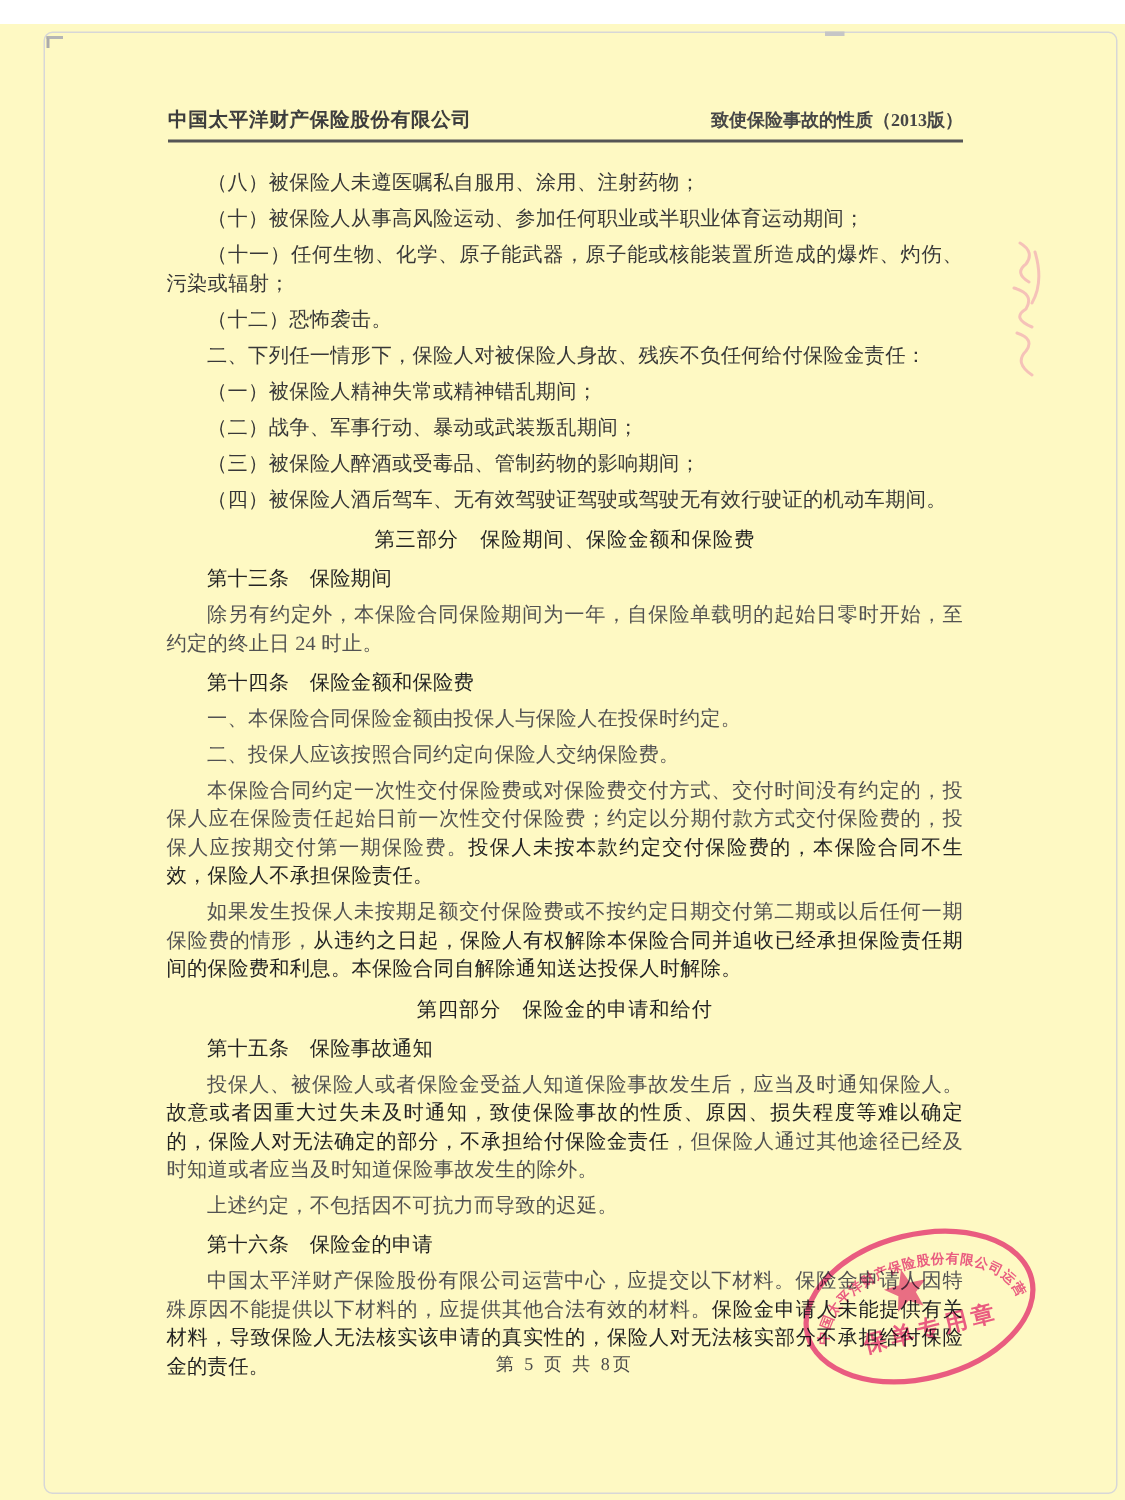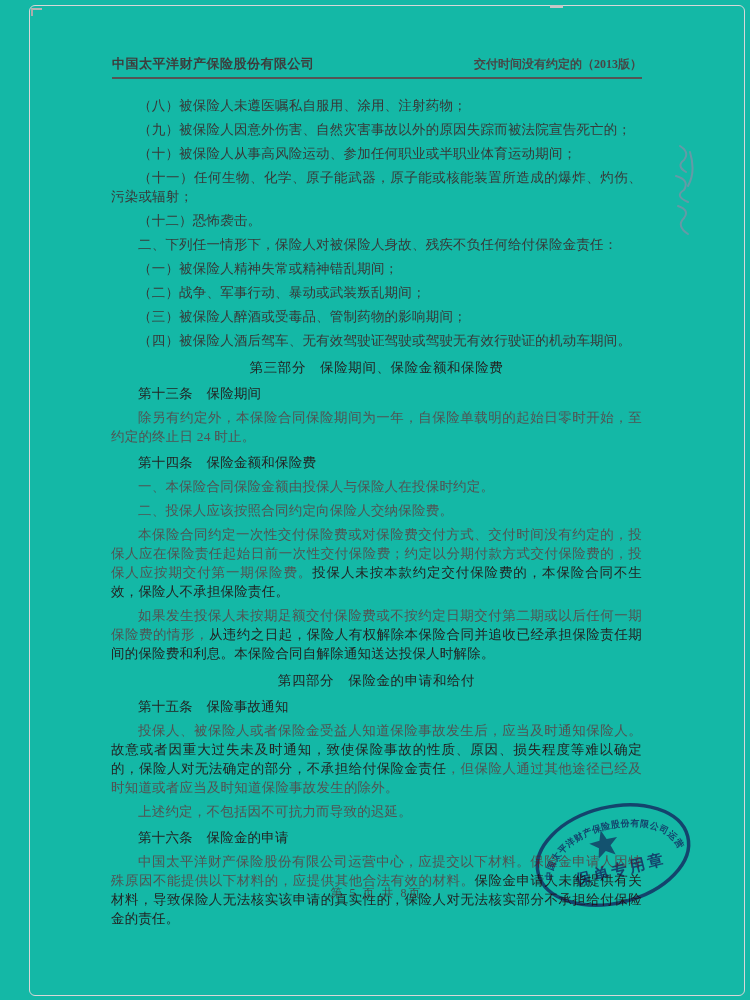--- a/index.html
+++ b/index.html
@@ -1,21 +1,21 @@
 <!DOCTYPE html>
 <html><head>
 <meta charset="utf-8">
 <style>
   html,body { margin:0; padding:0; }
   body {
     width:750px; height:1000px; position:relative; overflow:hidden;
     background:#ffffff;
     font-family:"Liberation Serif","DejaVu Serif",serif;
   }
-  .page { position:absolute; inset:0; background:#14b8a6; }
+  .page { position:absolute; inset:0; background:#fef9c3;margin-top:16px; }
   .frame {
     position:absolute; left:29px; top:5px; right:5px; bottom:4px;
     border:1px solid #d7d7d7; border-radius:6px; pointer-events:none;
   }
   .tick-topleft {
     position:absolute; left:31px; top:8px; width:9px; height:6px;
     border-left:2px solid #ababab; border-top:2px solid #b5b5b5;
   }
   .tick-topmid {
     position:absolute; left:550px; top:5px; width:13px; height:3px; background:#c6c6c6;
@@ -58,28 +58,27 @@
 <body>
 
 <div class="page">
   <div class="frame"></div>
   <div class="tick-topleft"></div>
   <div class="tick-topmid"></div>
 
   <div class="header">
     <div class="header-row">
       <span class="company">中国太平洋财产保险股份有限公司</span>
-      <span class="product">交付时间没有约定的（2013版）</span>
+      <span class="product">致使保险事故的性质（2013版）</span>
     </div>
     <div class="rule"></div>
   </div>
 
   <div class="content" id="content">
       <p class="excl"><span>（八）被保险人未遵医嘱私自服用、涂用、注射药物；</span></p>
-      <p class="excl"><span>（九）被保险人因意外伤害、自然灾害事故以外的原因失踪而被法院宣告死亡的；</span></p>
       <p class="excl"><span>（十）被保险人从事高风险运动、参加任何职业或半职业体育运动期间；</span></p>
       <p class="excl"><span>（十一）任何生物、化学、原子能武器，原子能或核能装置所造成的爆炸、灼伤、污染或辐射；</span></p>
       <p class="excl"><span>（十二）恐怖袭击。</span></p>
       <p class="excl"><span>二、下列任一情形下，保险人对被保险人身故、残疾不负任何给付保险金责任：</span></p>
       <p class="excl"><span>（一）被保险人精神失常或精神错乱期间；</span></p>
       <p class="excl"><span>（二）战争、军事行动、暴动或武装叛乱期间；</span></p>
       <p class="excl"><span>（三）被保险人醉酒或受毒品、管制药物的影响期间；</span></p>
       <p class="excl"><span>（四）被保险人酒后驾车、无有效驾驶证驾驶或驾驶无有效行驶证的机动车期间。</span></p>
       <p class="part"><span class="seg-b">第三部分　保险期间、保险金额和保险费</span></p>
       <p class="article"><span class="seg-b">第十三条　保险期间</span></p>

